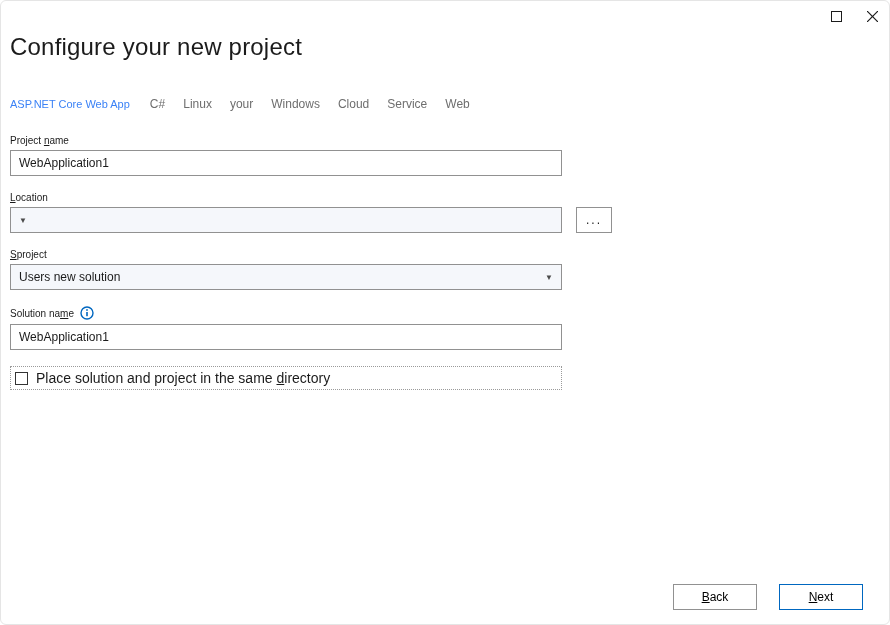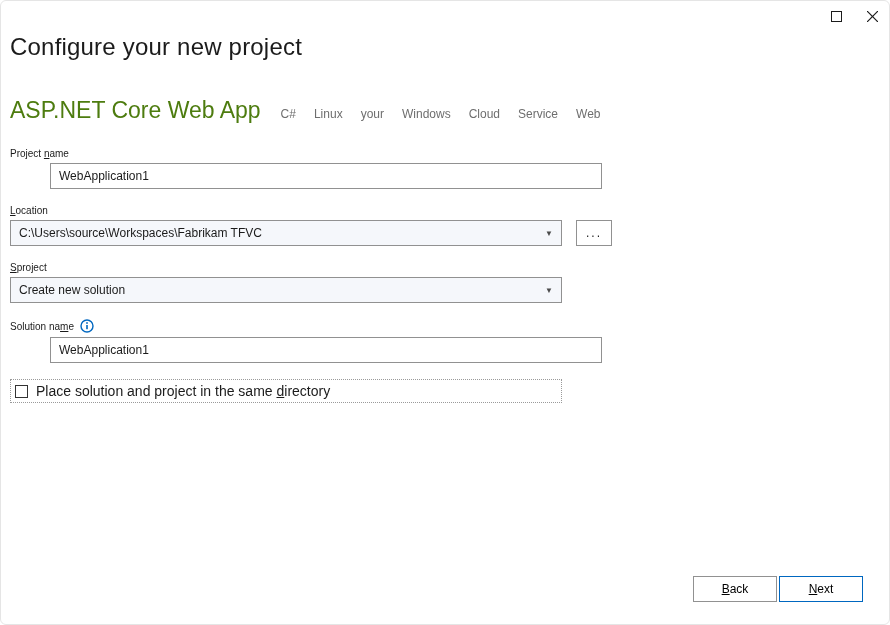--- a/index.html
+++ b/index.html
@@ -44,23 +44,23 @@
       margin-bottom: 36px;
       letter-spacing: 0.2px;
     }
     .subtitle-row {
       display: flex;
       align-items: baseline;
       gap: 20px;
       margin-bottom: 24px;
     }
     .subtitle {
-      font-size: 23px;
+      font-size: 11px;
       font-weight: 400;
-      color: #4d7c0f;
+      color: #3b82f6;
     }
     .tags {
       display: flex;
       gap: 18px;
     }
     .tag {
       font-size: 12px;
       color: #6e6e6e;
     }
     .field-group {
@@ -79,21 +79,20 @@
     }
     .text-input {
       width: 552px;
       height: 26px;
       border: 1px solid #919191;
       padding: 0 8px;
       font-size: 12px;
       font-family: inherit;
       color: #1b1b1b;
       background: #ffffff;
-      margin-left: 40px;
     }
     .location-row {
       display: flex;
       gap: 14px;
       align-items: center;
     }
     .combo {
       width: 552px;
       height: 26px;
       border: 1px solid #919191;
@@ -142,24 +141,24 @@
     }
     .checkbox {
       width: 13px;
       height: 13px;
       border: 1px solid #333;
       background: #fff;
       flex-shrink: 0;
     }
     .footer {
       position: absolute;
-      bottom: 22px;
+      bottom: 14px;
       right: 26px;
       display: flex;
-      gap: 2px;
+      gap: 22px;
     }
     .nav-btn {
       width: 84px;
       height: 26px;
       border: 1px solid #919191;
       background: #ffffff;
       font-size: 12px;
       font-family: inherit;
       cursor: pointer;
       display: flex;
@@ -209,33 +208,32 @@
     </div>
     <input type="text" class="text-input" value="WebApplication1" style="">
   </div>
 
   <div class="field-group">
     <div class="field-label">
       <span><span class="mnemonic">L</span><span>ocation</span></span>
     </div>
     <div class="location-row">
       <div class="combo">
-        <span>C:\Users\source\Workspaces\Fabrikam TFVC</span>
         <span class="arrow">▼</span>
       </div>
       <button class="browse-btn">...</button>
     </div>
   </div>
 
   <div class="field-group">
     <div class="field-label">
       <span><span class="mnemonic">S</span><span>project</span></span>
     </div>
     <div class="combo">
-      <span>Create new solution</span>
+      <span>Users new solution</span>
       <span class="arrow">▼</span>
     </div>
   </div>
 
   <div class="field-group">
     <div class="field-label">
       <span><span>Solution na</span><span class="mnemonic">m</span><span>e</span></span>
       <span class="info-icon">
         <svg width="14" height="14" viewBox="0 0 14 14">
           <circle cx="7" cy="7" r="6" fill="none" stroke="#0067c0" stroke-width="1.4"></circle>

